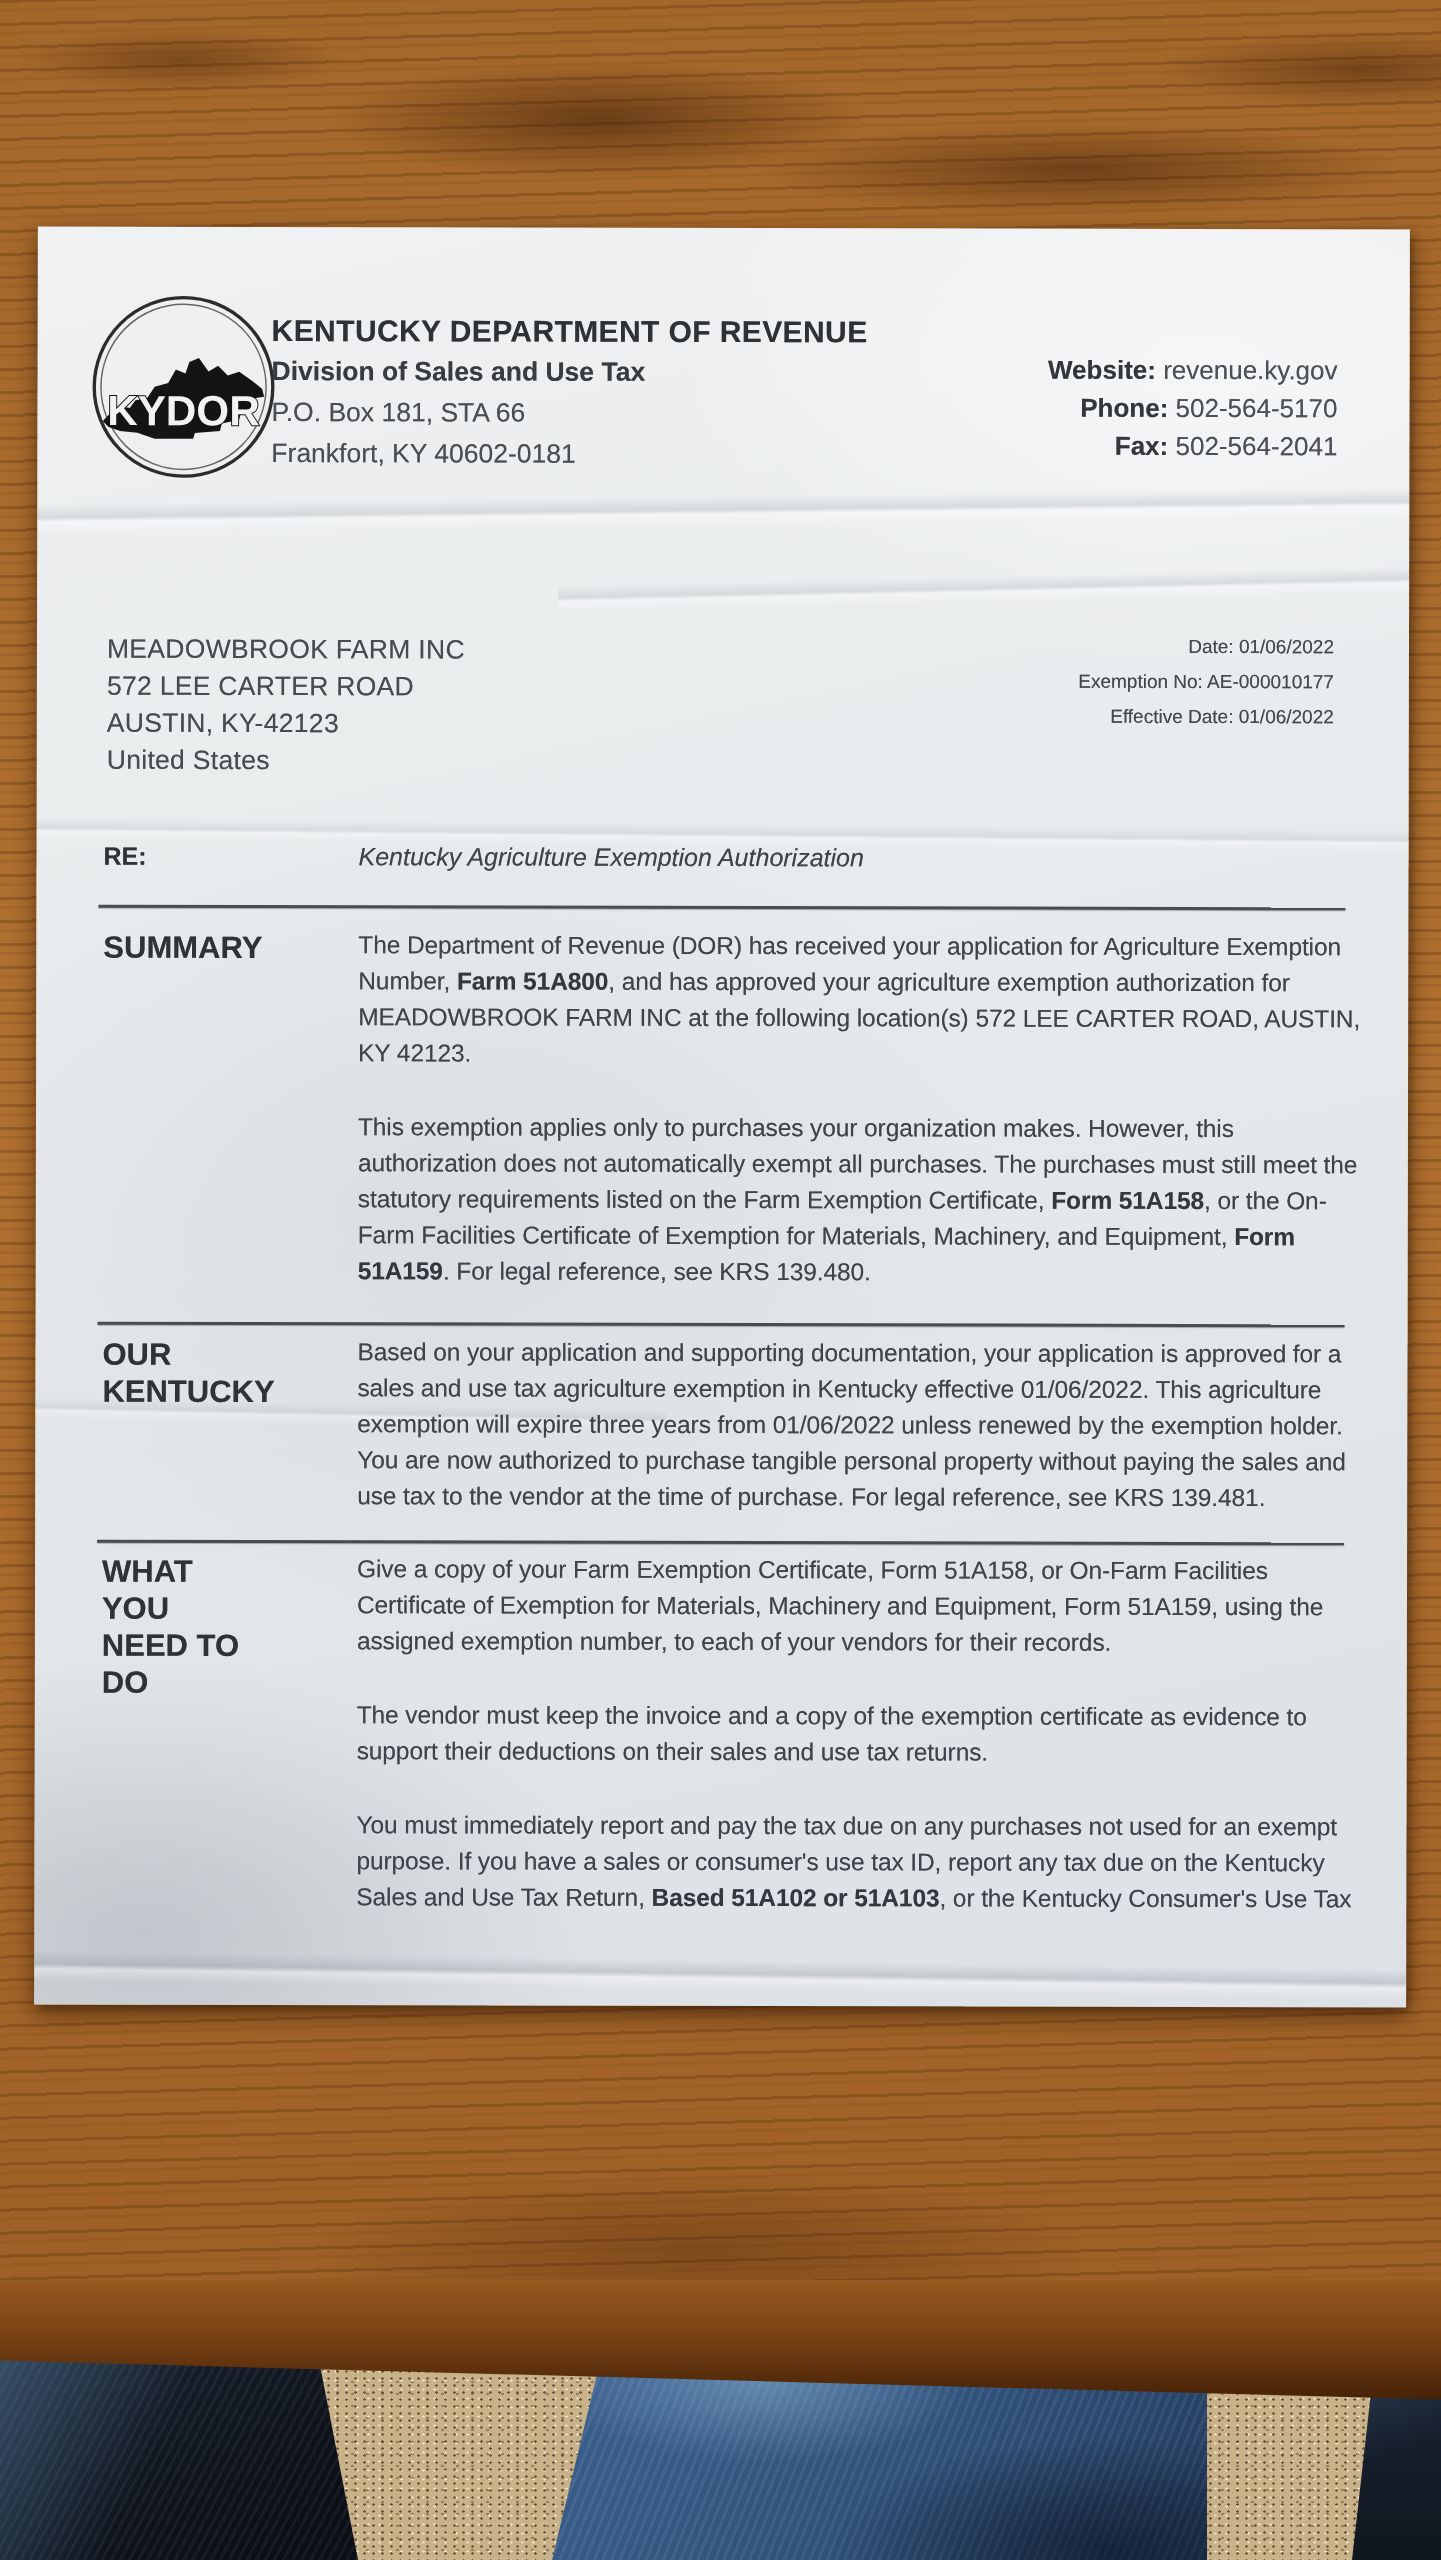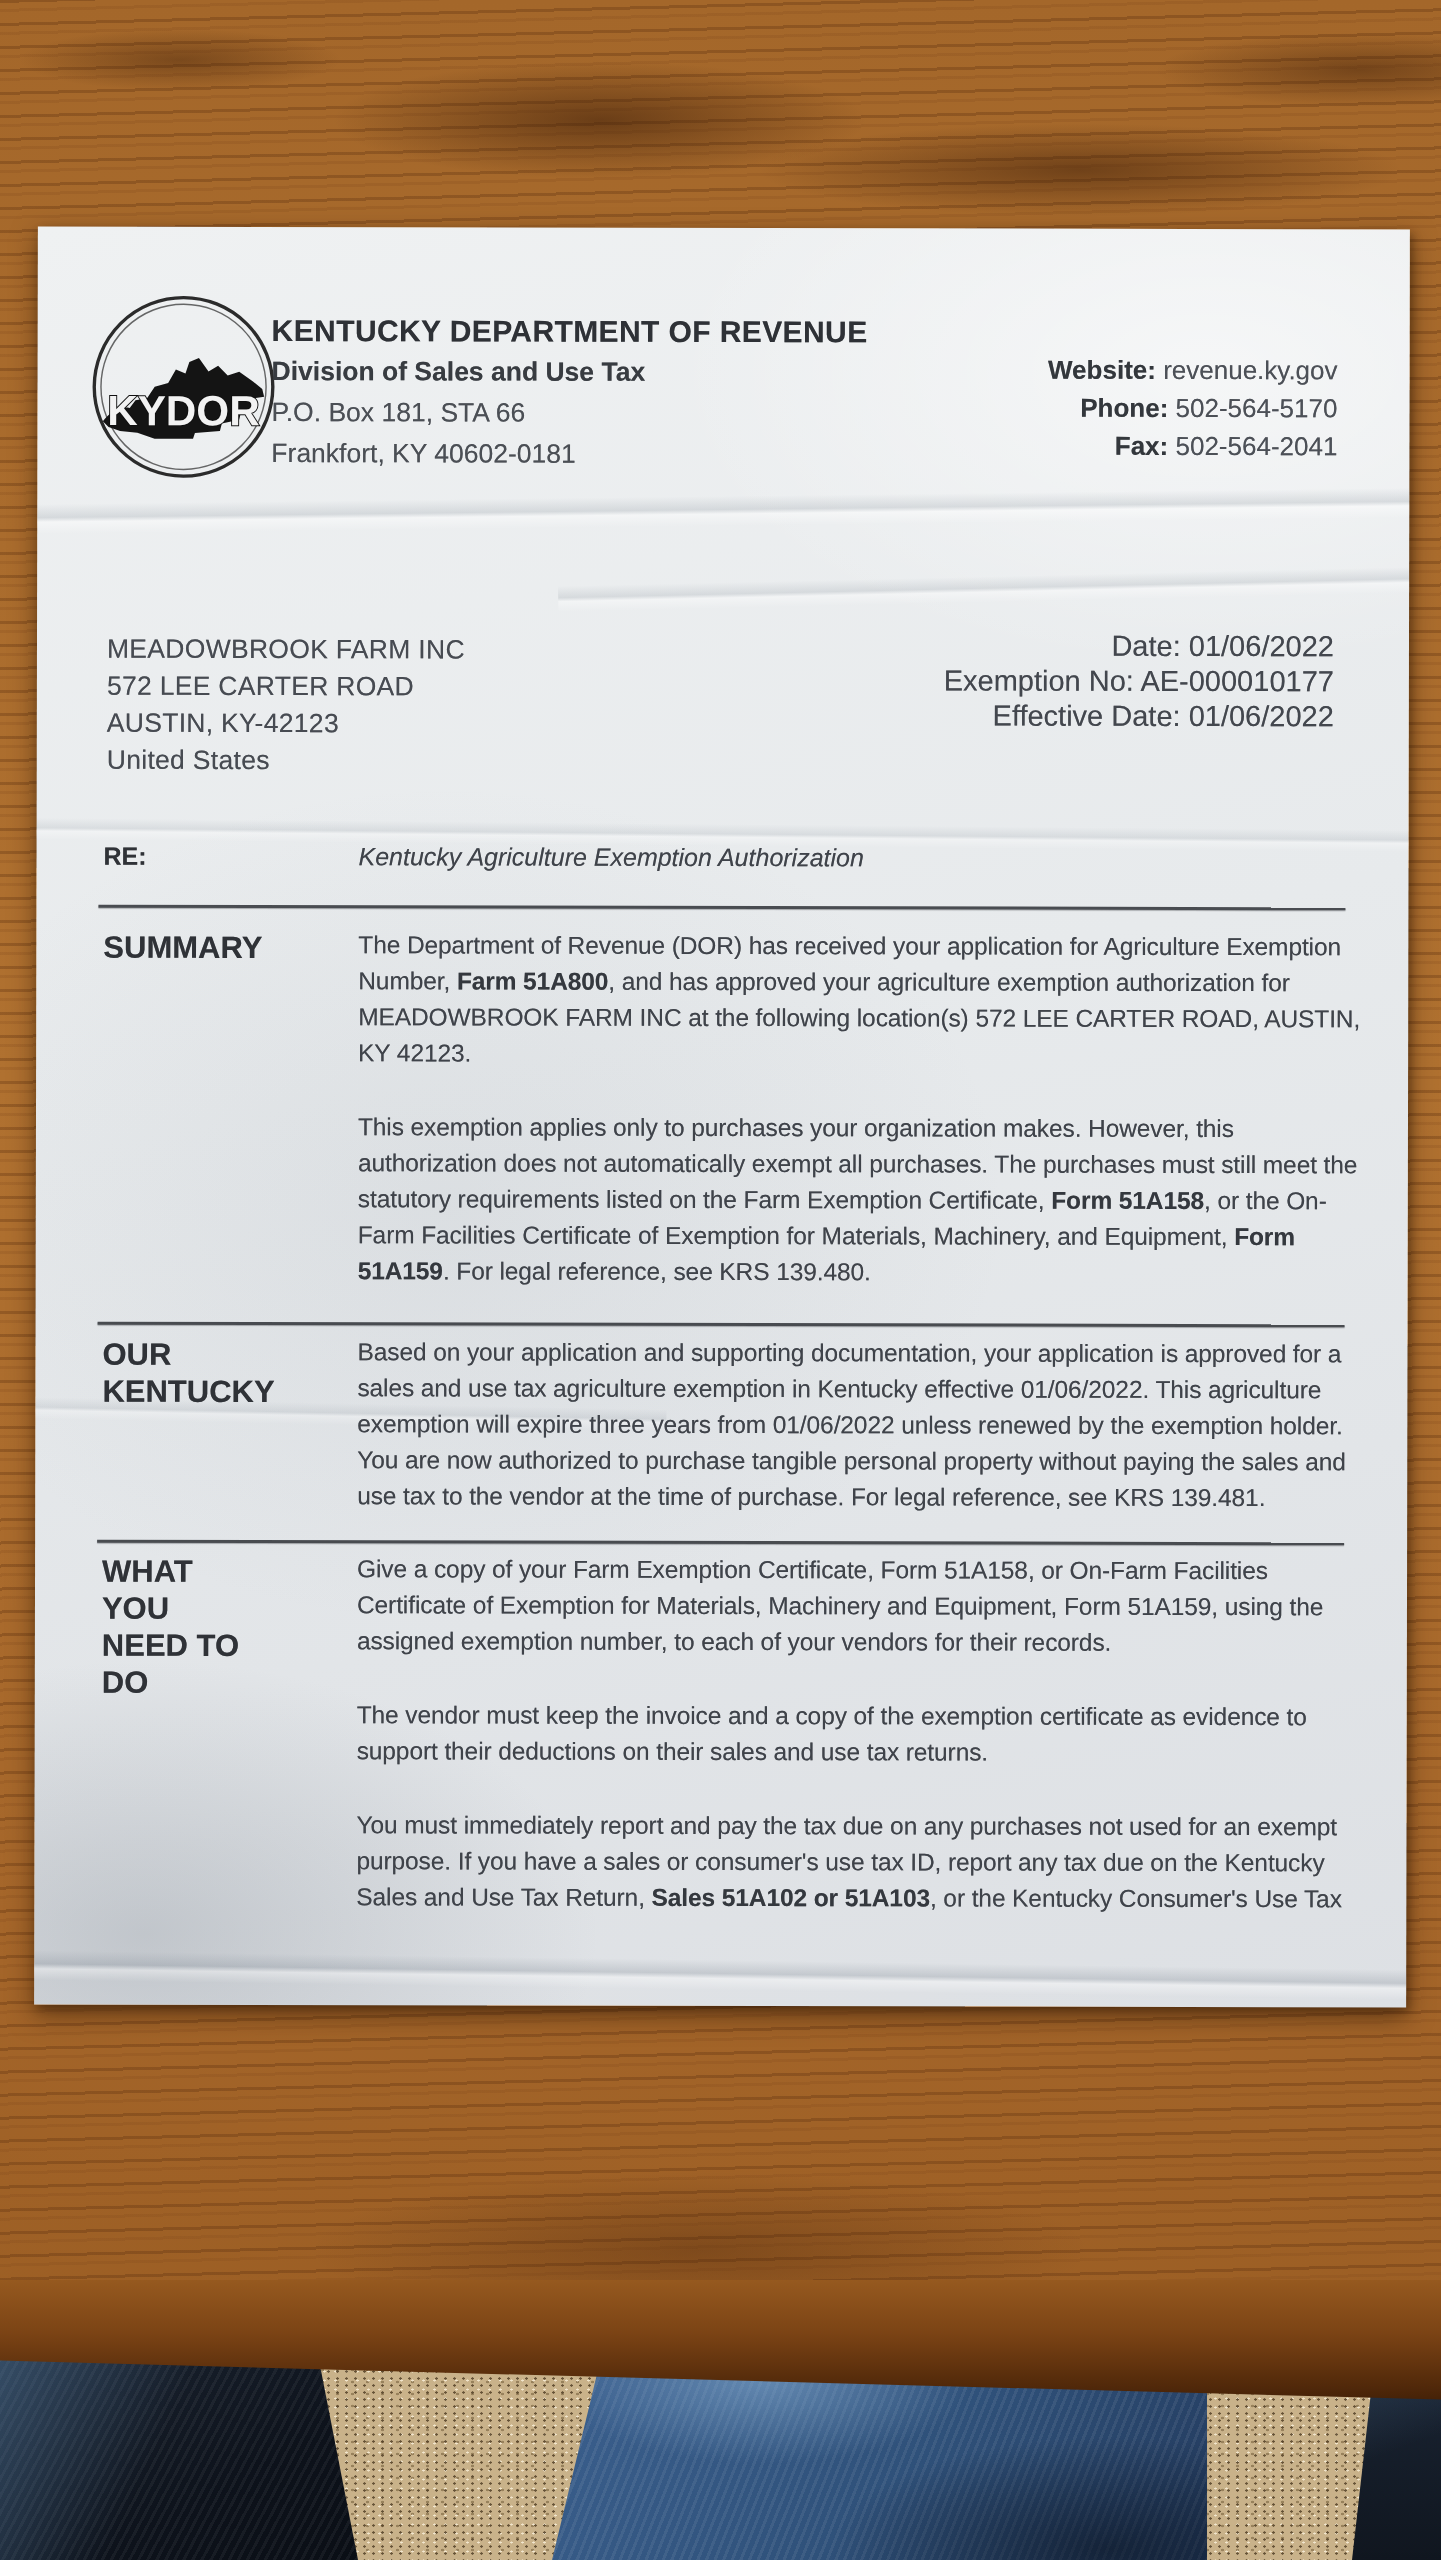--- a/index.html
+++ b/index.html
@@ -102,21 +102,21 @@
   .agency{font-size:30px;font-weight:bold;color:var(--ink-strong);letter-spacing:.4px;line-height:40px;}
   .division{font-size:26.5px;font-weight:bold;color:#383c41;line-height:41px;}
   .addr{font-size:26.5px;color:#4b4f55;line-height:41px;}
   .contact{position:absolute;right:72px;top:122px;text-align:right;}
   .contact-row{font-size:26px;line-height:38px;color:#4c5057;margin-left:8px;}
   .contact-row b{color:#33373c;}
   
   .recipient{position:absolute;left:62px;top:404px;margin-left:8px;}
   .recipient div{font-size:26.5px;line-height:37px;color:#474b52;letter-spacing:.3px;}
   .meta{position:absolute;right:75px;top:400px;text-align:right;}
-  .meta-row{font-size:29px;line-height:35px;color:#43474e;}
+  .meta-row{font-size:19px;line-height:35px;color:#43474e;}
   
   .re-row{position:absolute;left:67px;top:615px;width:1265px;}
   .re-label{position:absolute;left:0;top:0;font-size:25px;font-weight:bold;color:#2f3237;}
   .re-subject{position:absolute;left:255px;top:0;font-size:25px;font-style:italic;color:#3f434a;}
   .rule{position:absolute;left:62px;width:1247px;height:3px;background:#34373c;opacity:.88;
     box-shadow:0 1px 1px rgba(52,55,60,.4);}
   .rule-1{top:678px;} .rule-2{top:1095px;} .rule-3{top:1313px;}
   .section{position:absolute;left:67px;width:1265px;}
   .sec-summary{top:700px;} .sec-findings{top:1107px;} .sec-what{top:1324px;}
   .sec-label{position:absolute;left:0;top:2px;width:160px;
@@ -219,16 +219,16 @@
     <div class="sec-body txt">
         <p><span>Based on your application and supporting documentation, your application is approved for a sales and use tax agriculture exemption in Kentucky effective 01/06/2022. This agriculture exemption will expire three years from 01/06/2022 unless renewed by the exemption holder. You are now authorized to purchase tangible personal property without paying the sales and use tax to the vendor at the time of purchase. For legal reference, see KRS 139.481.</span></p>
       </div>
   </div>
 
   <div class="section sec-what">
     <div class="sec-label txt">WHAT YOU NEED TO DO</div>
     <div class="sec-body txt">
         <p><span>Give a copy of your Farm Exemption Certificate, Form 51A158, or On-Farm Facilities Certificate of Exemption for Materials, Machinery and Equipment, Form 51A159, using the assigned exemption number, to each of your vendors for their records.</span></p>
         <p><span>The vendor must keep the invoice and a copy of the exemption certificate as evidence to support their deductions on their sales and use tax returns.</span></p>
-        <p><span>You must immediately report and pay the tax due on any purchases not used for an exempt purpose. If you have a sales or consumer's use tax ID, report any tax due on the Kentucky Sales and Use Tax Return, </span><b>Sales 51A102 or 51A103</b><span>, or the Kentucky Consumer's Use Tax</span></p>
+        <p><span>You must immediately report and pay the tax due on any purchases not used for an exempt purpose. If you have a sales or consumer's use tax ID, report any tax due on the Kentucky Sales and Use Tax Return, </span><b>Based 51A102 or 51A103</b><span>, or the Kentucky Consumer's Use Tax</span></p>
       </div>
   </div>
 </div>
 
 </body></html>

